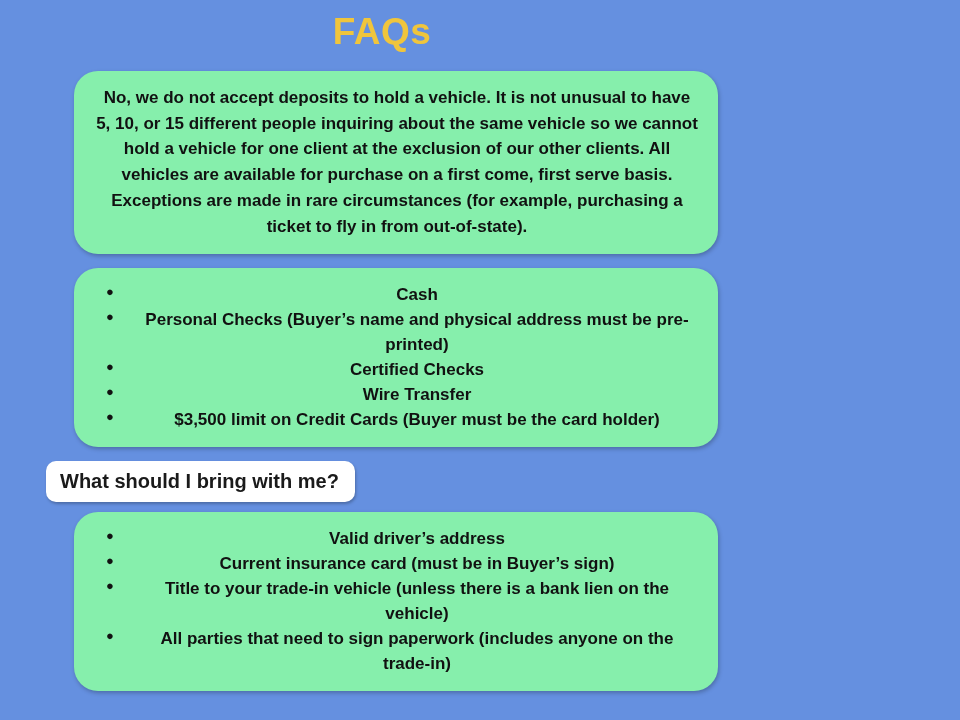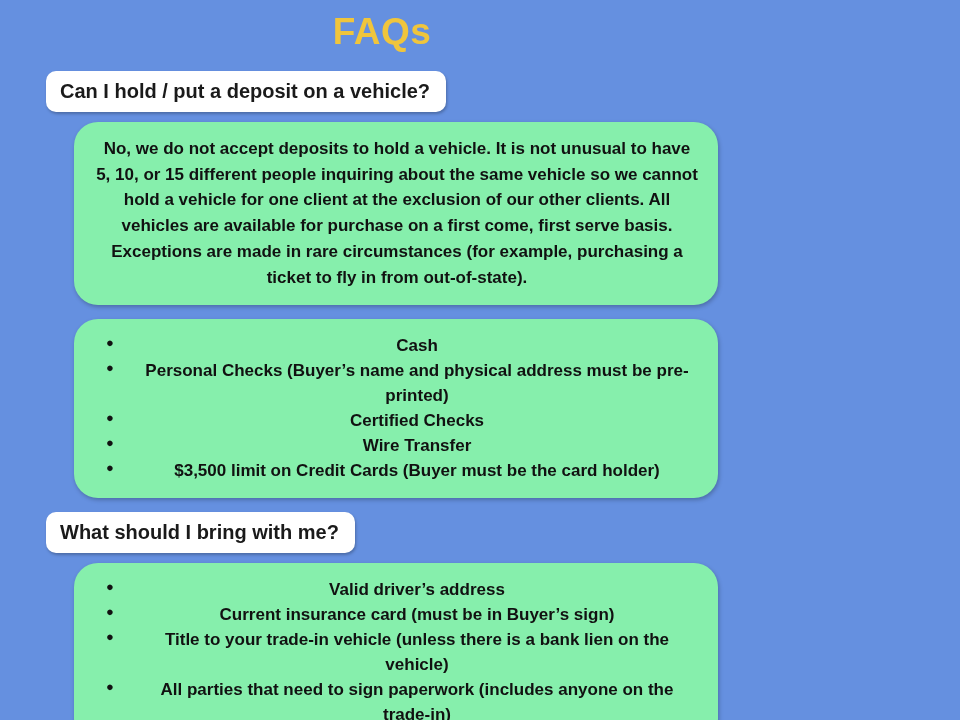--- a/index.html
+++ b/index.html
@@ -79,21 +79,20 @@
   .block.first { margin-top: 18px; }
 </style>
 </head>
 <body>
 
 <div class="slide">
 
   <h1 class="title">FAQs</h1>
 
   <div class="block first">
-    <div class="question">Can I hold / put a deposit on a vehicle?</div>
     <div class="answer paragraph">No, we do not accept deposits to hold a vehicle. It is not unusual to have 5, 10, or 15 different people inquiring about the same vehicle so we cannot hold a vehicle for one client at the exclusion of our other clients. All vehicles are available for purchase on a first come, first serve basis. Exceptions are made in rare circumstances (for example, purchasing a ticket to fly in from out-of-state).</div>
   </div>
 
   <div class="block">
     <div class="answer">
       <ul class="bullets">
         <li>Cash</li>
         <li>Personal Checks (Buyer’s name and physical address must be pre-printed)</li>
         <li>Certified Checks</li>
         <li>Wire Transfer</li>

